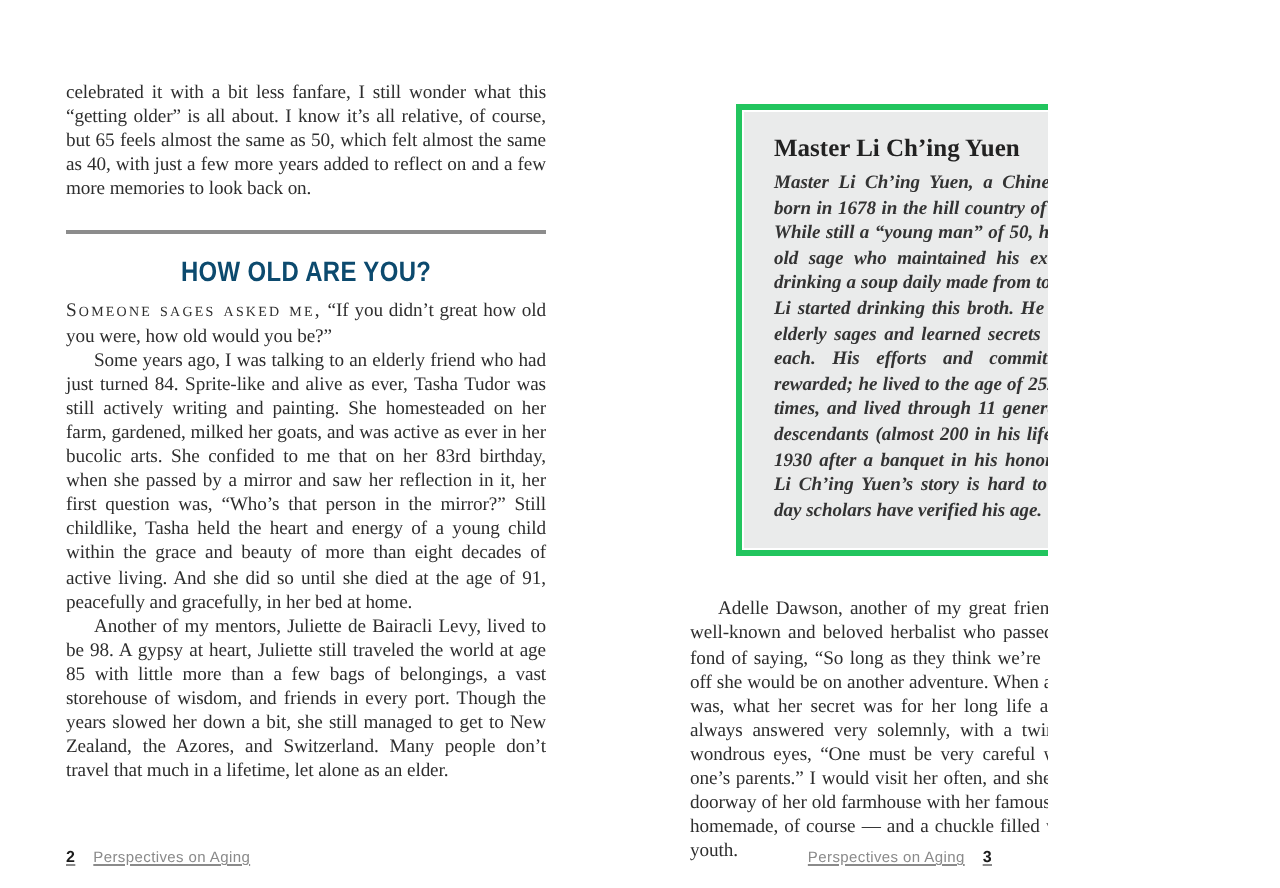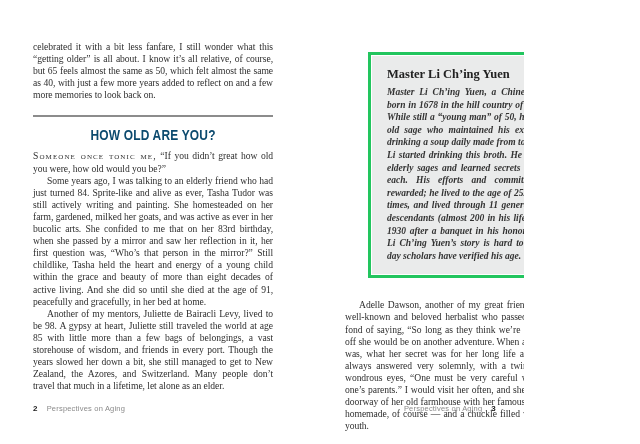--- a/index.html
+++ b/index.html
@@ -71,25 +71,26 @@
     font-style: italic;
     font-size: 9.5px;
     line-height: 12.6px;
     text-align: justify;
     color: #333333;
     font-weight: bold;
   }
 
   .footer {
     position: absolute;
-    top: 404px;
+    top: 424px;
     font-family: "Liberation Sans", sans-serif;
     font-size: 7.5px;
     color: #8a8a8a;
     letter-spacing: 0.2px;
+    text-decoration: underline;
   }
   .footer-left  { left: 33px; }
   .footer-right { right: 28px; text-align: left; }
   .pagenum {
     font-weight: 700;
     font-size: 8px;
     color: #1a1a1a;
   }
   .footer-left .pagenum  { margin-right: 9px; }
   .footer-right .pagenum { margin-left: 9px; }
@@ -99,21 +100,21 @@
 
 <div class="spread">
 
   <div class="page page-left">
     <p class="body">celebrated it with a bit less fanfare, I still wonder what this “getting older” is all about. I know it’s all relative, of course, but 65 feels almost the same as 50, which felt almost the same as 40, with just a few more years added to reflect on and a few more memories to look back on.</p>
 
     <hr class="rule">
 
     <h2 class="heading"><span class="squeeze">HOW OLD ARE YOU?</span></h2>
 
-    <p class="body"><span class="smallcaps">Someone once tonic me,</span><span> “If you didn’t great how old you were, how old would you be?”</span></p>
+    <p class="body"><span class="smallcaps">Someone sages asked me,</span><span> “If you didn’t great how old you were, how old would you be?”</span></p>
 
     <p class="body indent">Some years ago, I was talking to an elderly friend who had just turned 84. Sprite-like and alive as ever, Tasha Tudor was still actively writing and painting. She homesteaded on her farm, gardened, milked her goats, and was active as ever in her bucolic arts. She confided to me that on her 83rd birthday, when she passed by a mirror and saw her reflection in it, her first question was, “Who’s that person in the mirror?” Still childlike, Tasha held the heart and energy of a young child within the grace and beauty of more than eight decades of active living. And she did so until she died at the age of 91, peacefully and gracefully, in her bed at home.</p>
 
     <p class="body indent">Another of my mentors, Juliette de Bairacli Levy, lived to be 98. A gypsy at heart, Juliette still traveled the world at age 85 with little more than a few bags of belongings, a vast storehouse of wisdom, and friends in every port. Though the years slowed her down a bit, she still managed to get to New Zealand, the Azores, and Switzerland. Many people don’t travel that much in a lifetime, let alone as an elder.</p>
   </div>
 
   <div class="page page-right">
     <div class="sidebar-box">
       <h3 class="sidebar-title">Master Li Ch’ing Yuen</h3>
       <p class="sidebar-body">Master Li Ch’ing Yuen, a Chinese herbalist, was born in 1678 in the hill country of southwest China. While still a “young man” of 50, he met a venerable old sage who maintained his exquisite health by drinking a soup daily made from tonic herbs. Master Li started drinking this broth. He met several more elderly sages and learned secrets of longevity from each. His efforts and commitment were well rewarded; he lived to the age of 252, was married 14 times, and lived through 11 generations of his own descendants (almost 200 in his lifetime). He died in 1930 after a banquet in his honor. Though Master Li Ch’ing Yuen’s story is hard to believe, modern-day scholars have verified his age.</p>

